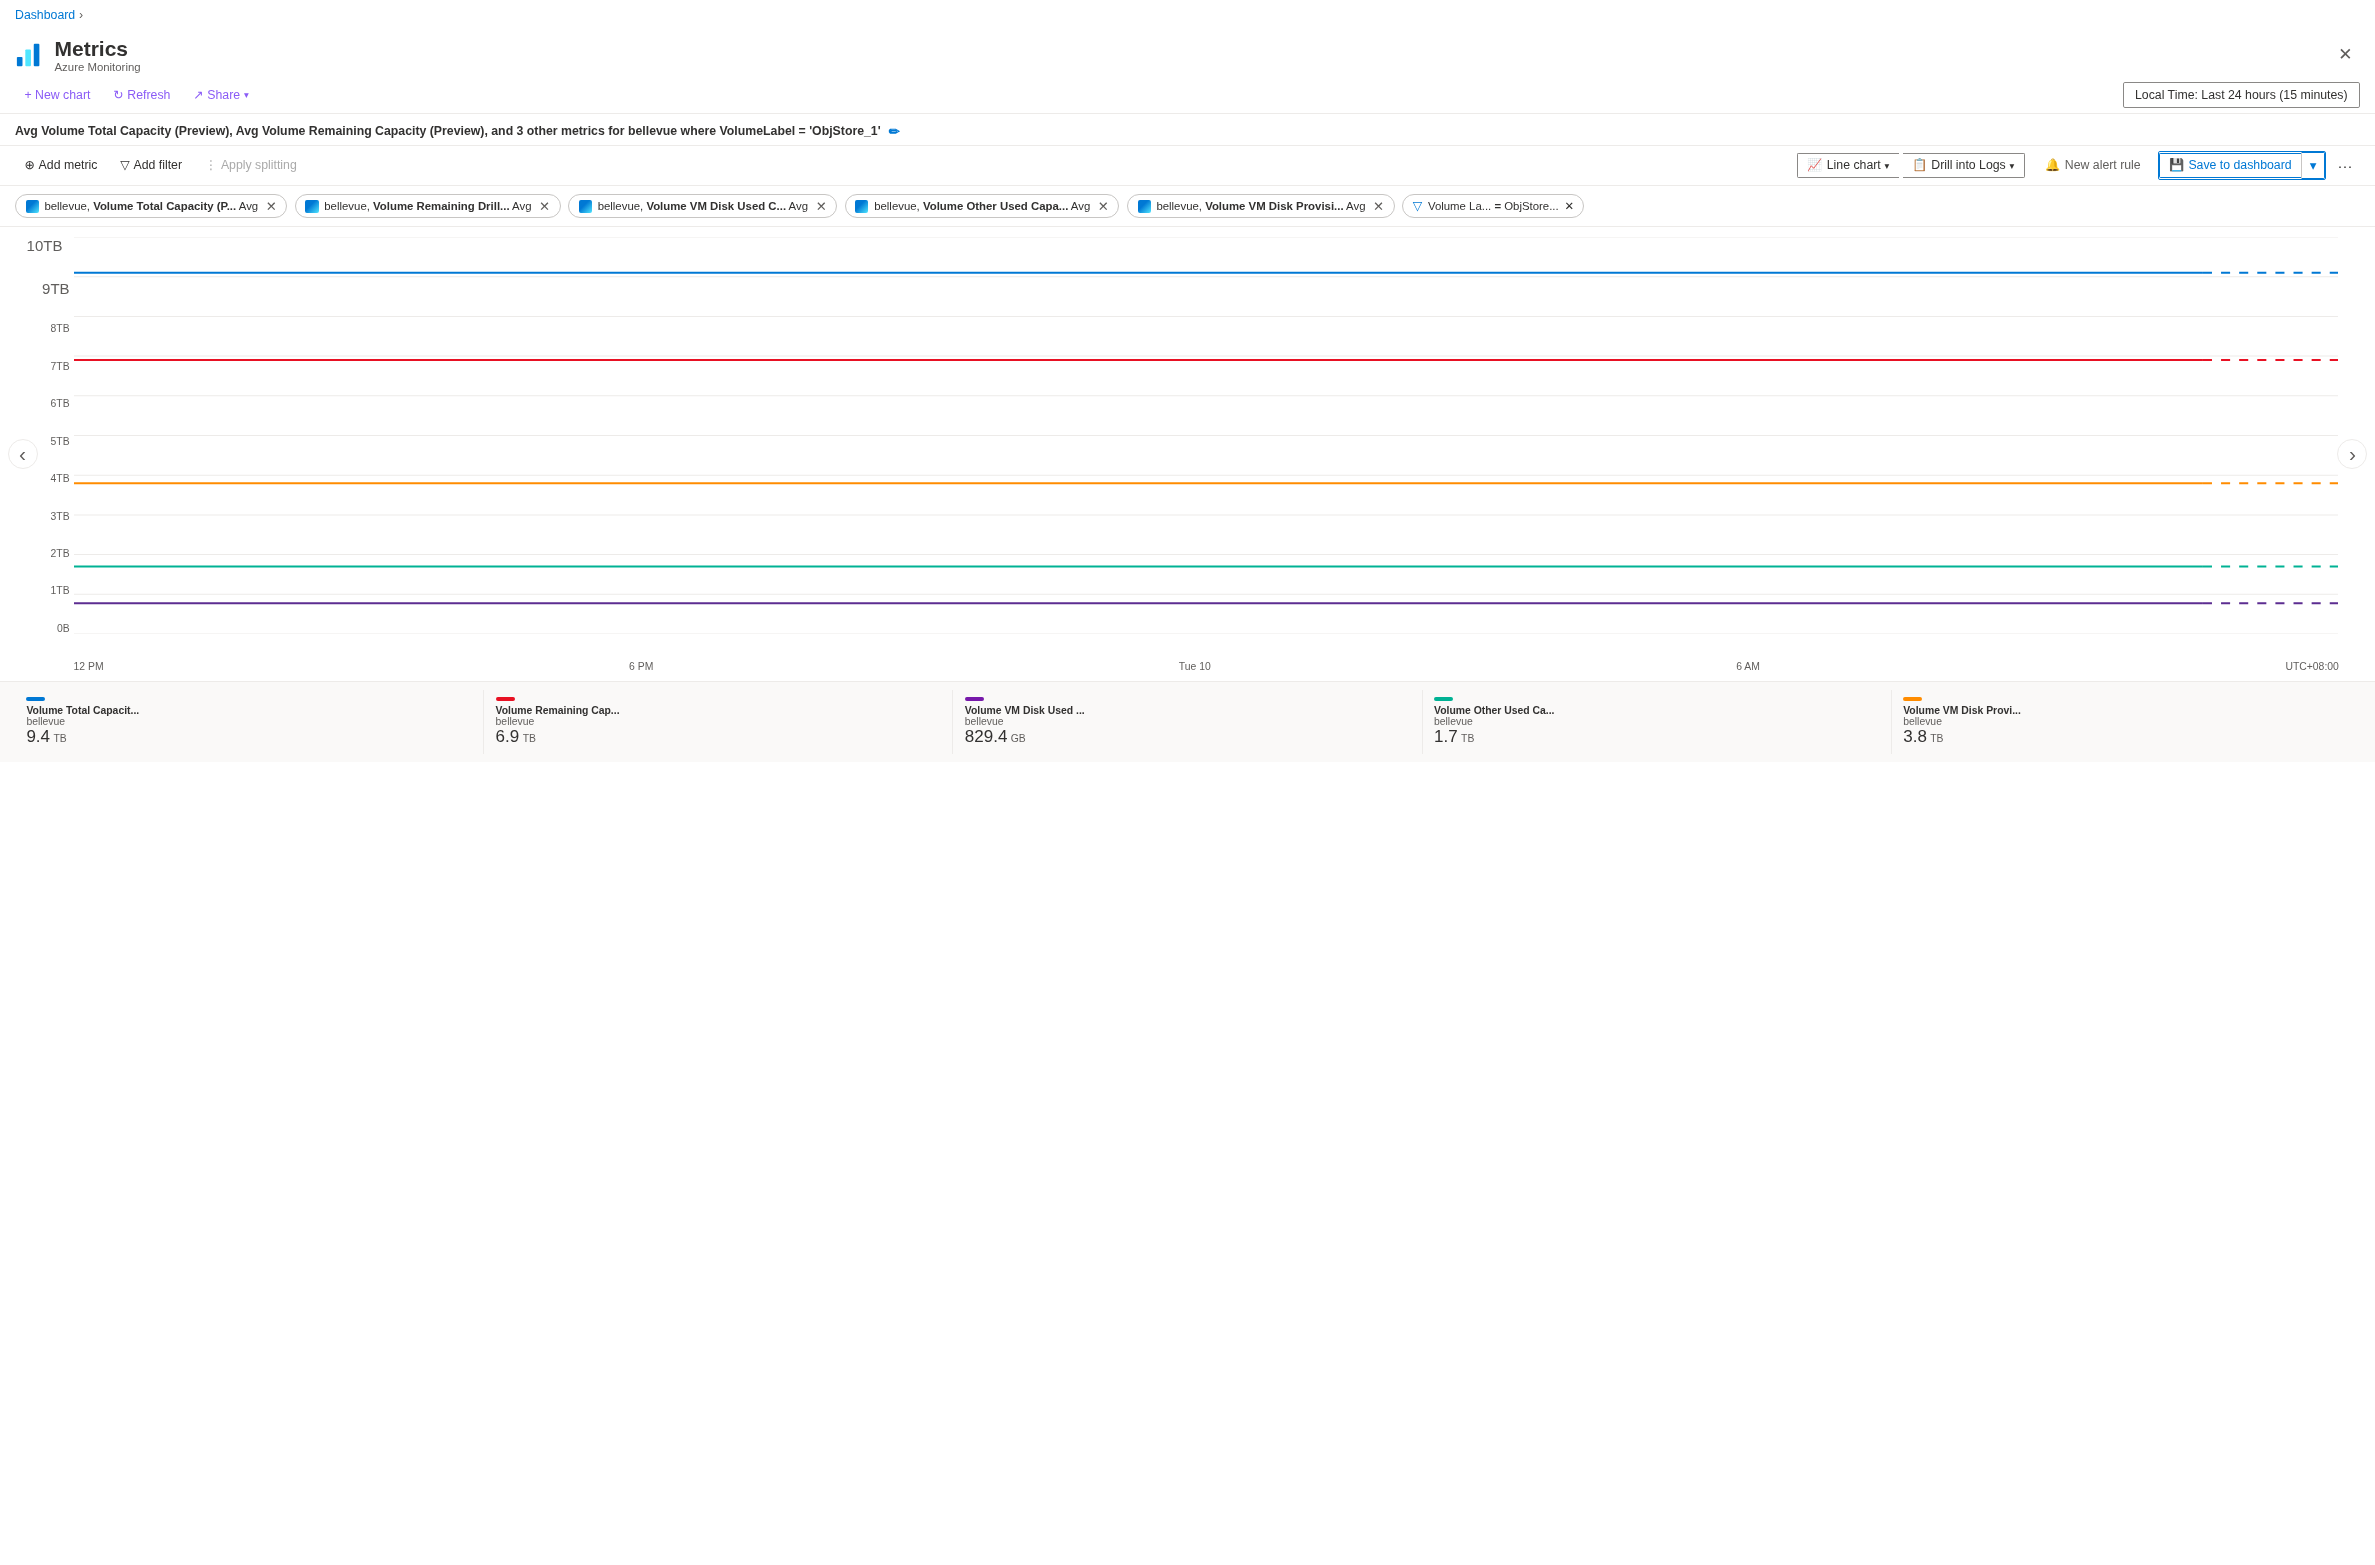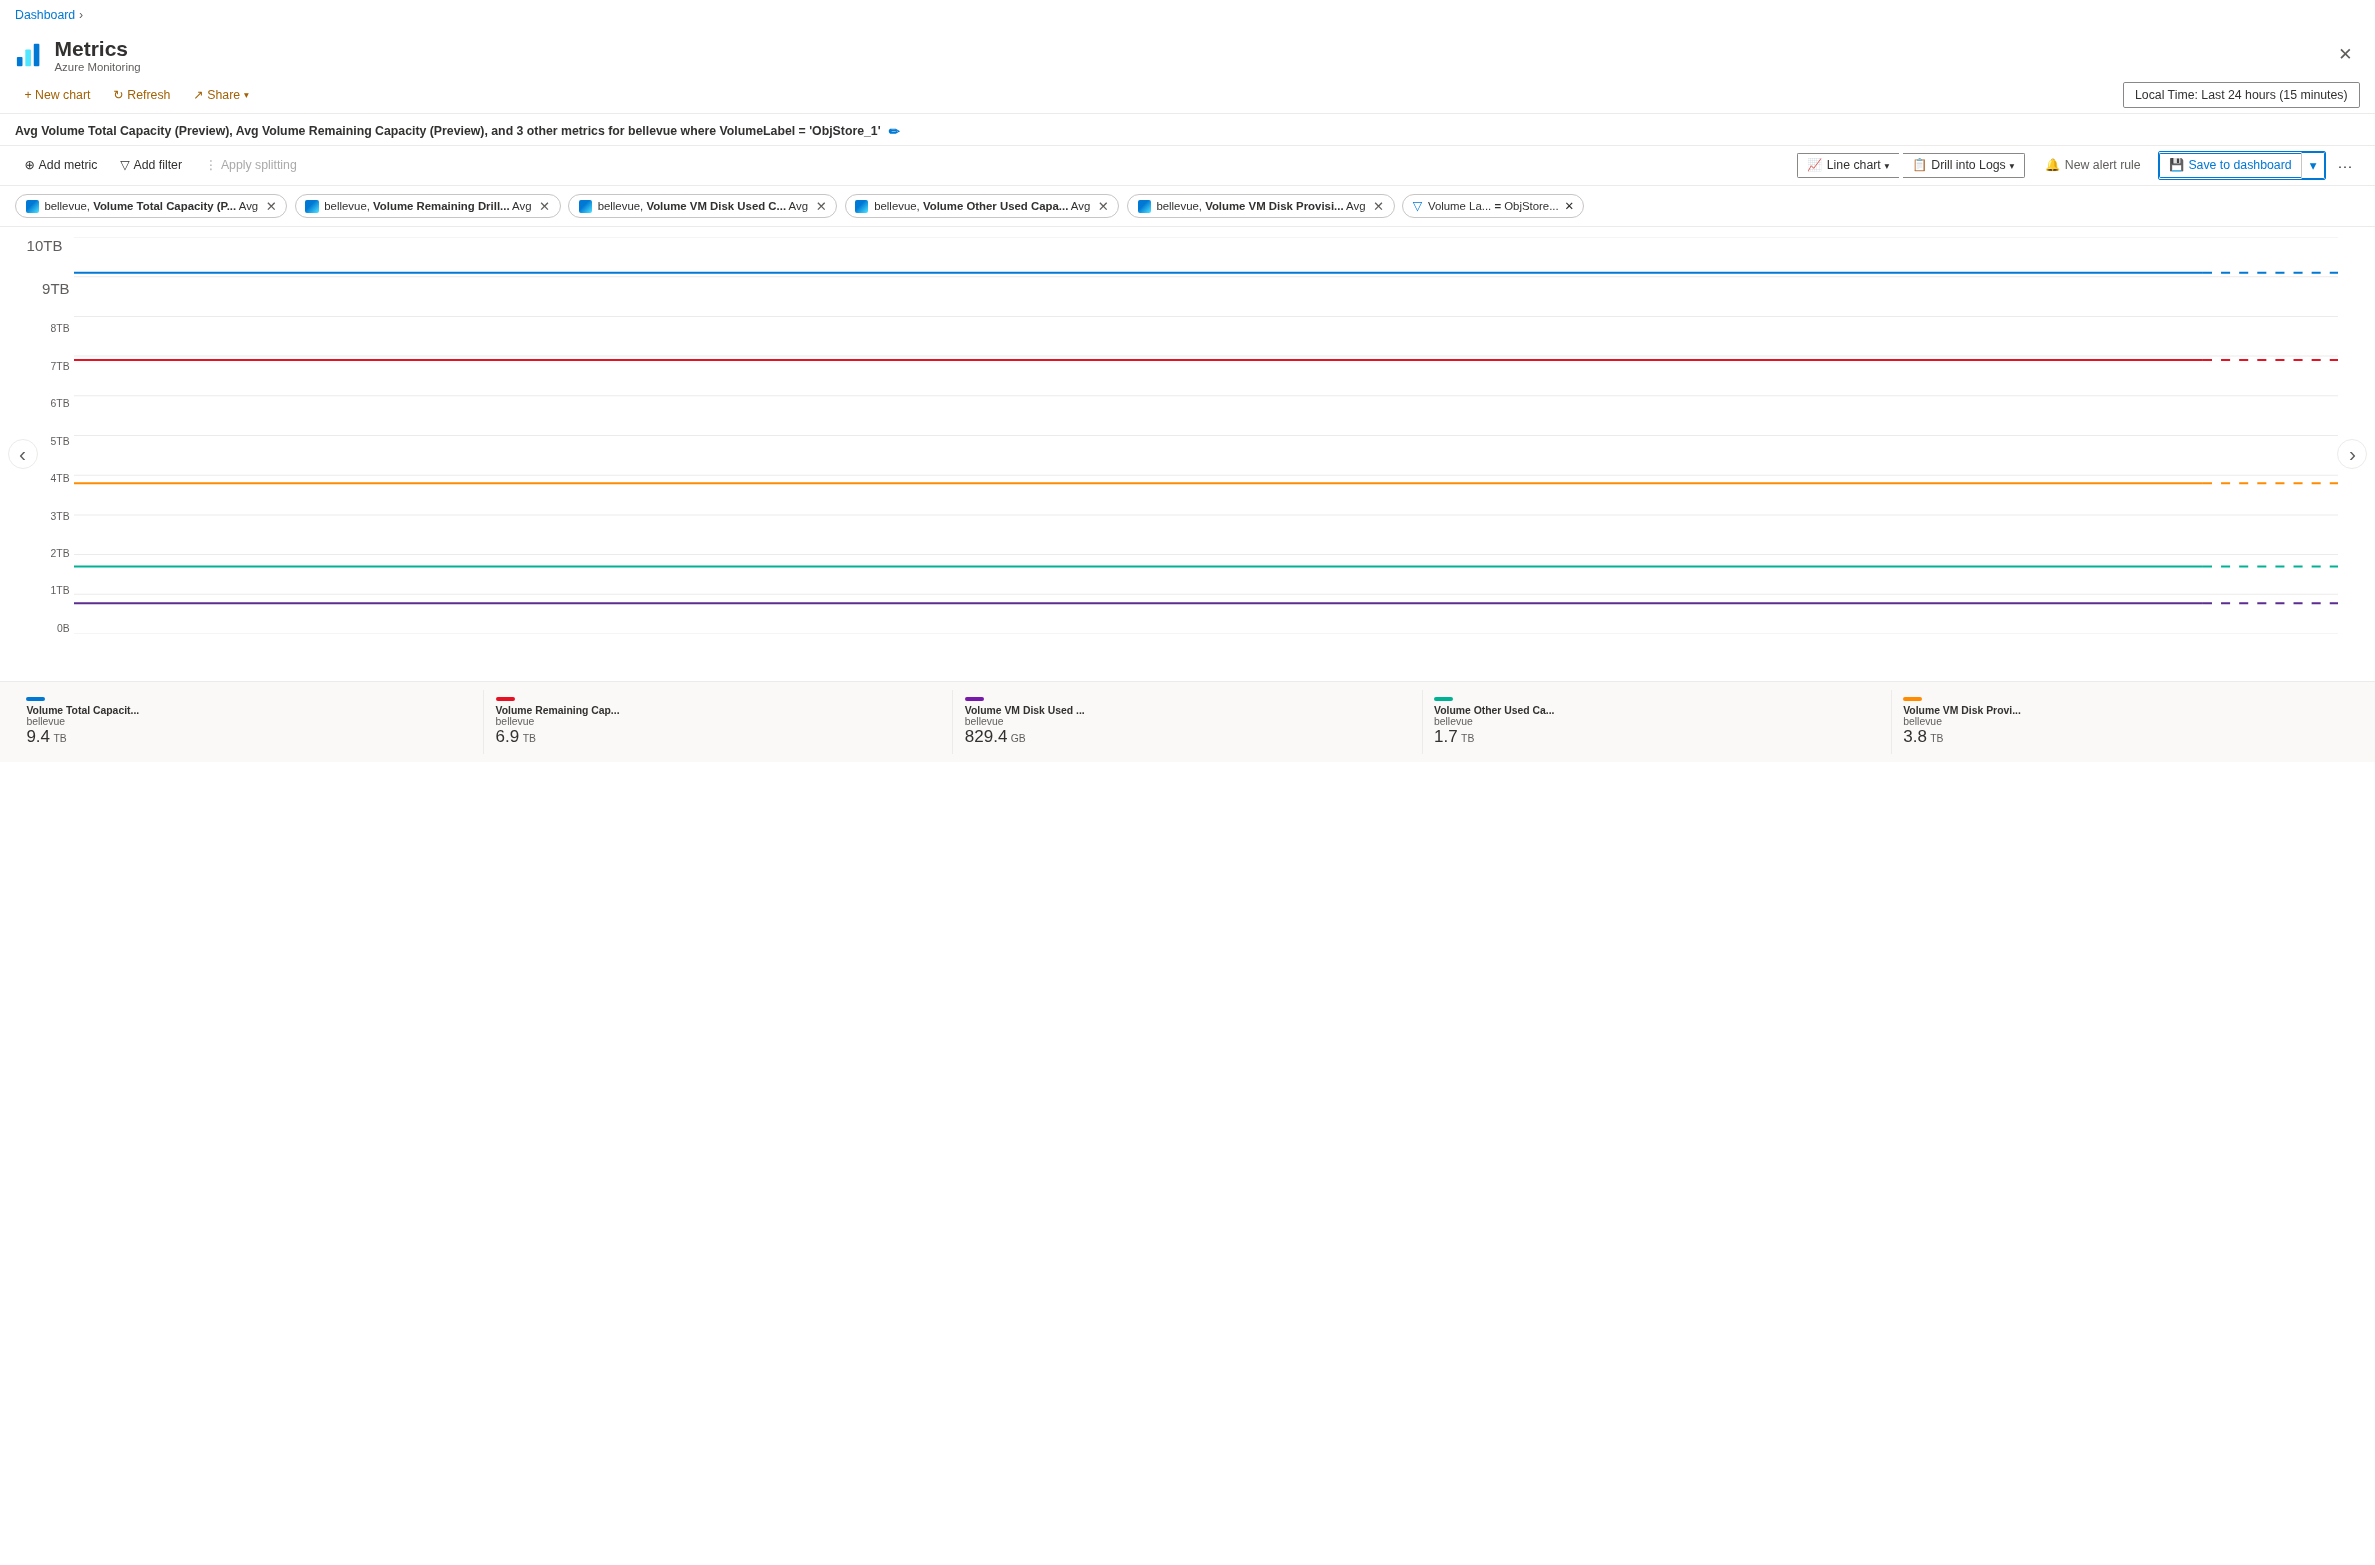--- a/index.html
+++ b/index.html
@@ -10,21 +10,21 @@
     .breadcrumb .chevron { color: #605e5c; margin-left: 3.8px; }
 
     .header { display: flex; align-items: center; padding: 7.6px 15px 3.8px 15px; justify-content: space-between; }
     .header-left { display: flex; align-items: center; gap: 9.5px; }
     .app-icon { width: 30px; height: 30px; }
     .app-title { font-size: 21px; font-weight: 600; color: #323130; }
     .app-subtitle { font-size: 11.4px; color: #605e5c; }
     .close-btn { cursor: pointer; font-size: 17px; color: #605e5c; border: none; background: none; padding: 3.8px 7.6px; }
 
     .toolbar { display: flex; align-items: center; padding: 5.7px 15px; gap: 3.8px; border-bottom: 0.9px solid #edebe9; }
-    .toolbar-btn { display: flex; align-items: center; gap: 3.8px; padding: 3.8px 9.5px; border: none; background: none; cursor: pointer; color: #a16207; font-size: 12.3px; border-radius: 1.9px; }
+    .toolbar-btn { display: flex; align-items: center; gap: 3.8px; padding: 3.8px 9.5px; border: none; background: none; cursor: pointer; color: #8b5cf6; font-size: 12.3px; border-radius: 1.9px; }
     .time-picker { margin-left: auto; border: 0.9px solid #8a8886; border-radius: 1.9px; padding: 4.7px 11.4px; background: #fff; cursor: pointer; font-size: 12.3px; color: #323130; }
 
     .chart-title-bar { padding: 9.5px 15px 5.7px 15px; display: flex; align-items: flex-start; gap: 8px; font-size: 12.3px; color: #323130; border-bottom: 0.9px solid #edebe9; font-weight: bold; }
     .edit-icon { color: #0078d4; cursor: pointer; font-size: 13.2px; }
 
     .chart-toolbar { display: flex; align-items: center; padding: 5.7px 15px; gap: 3.8px; border-bottom: 0.9px solid #edebe9; }
     .chart-toolbar-btn { display: flex; align-items: center; gap: 3.8px; padding: 4.7px 9.5px; border: none; background: none; cursor: pointer; color: #323130; font-size: 12.3px; border-radius: 1.9px; }
     .dropdown-arrow { font-size: 9.5px; }
     .spacer { flex: 1; }
     .new-alert { color: #605e5c; }
@@ -209,20 +209,27 @@
       <line x1="0" y1="248" x2="940" y2="248" stroke="#ff8c00" stroke-width="2"></line>
       <line x1="940" y1="248" x2="1000" y2="248" stroke="#ff8c00" stroke-width="2" stroke-dasharray="4,4"></line>
 
       <line x1="0" y1="332" x2="940" y2="332" stroke="#00b294" stroke-width="2"></line>
       <line x1="940" y1="332" x2="1000" y2="332" stroke="#00b294" stroke-width="2" stroke-dasharray="4,4"></line>
 
       <line x1="0" y1="369" x2="940" y2="369" stroke="#5c2d91" stroke-width="2"></line>
       <line x1="940" y1="369" x2="1000" y2="369" stroke="#5c2d91" stroke-width="2" stroke-dasharray="4,4"></line>
     </svg>
 
+    <div style="position:absolute; left:47px; right:9.5px; bottom:9.5px; display:flex; justify-content:space-between;">
+      <span style="font-size:10.4px; color:#605e5c;">12 PM</span>
+      <span style="font-size:10.4px; color:#605e5c;">6 PM</span>
+      <span style="font-size:10.4px; color:#605e5c;">Tue 10</span>
+      <span style="font-size:10.4px; color:#605e5c;">6 AM</span>
+      <span style="font-size:10.4px; color:#605e5c;">UTC+08:00</span>
+    </div>
   </div>
 </div>
 
 <div class="legend">
   <div class="legend-item">
     <div class="legend-color-bar" style="background:#0078d4;"></div>
     <div class="legend-name">Volume Total Capacit...</div>
     <div class="legend-sub">bellevue</div>
     <div>
       <span class="legend-value">9.4</span>

